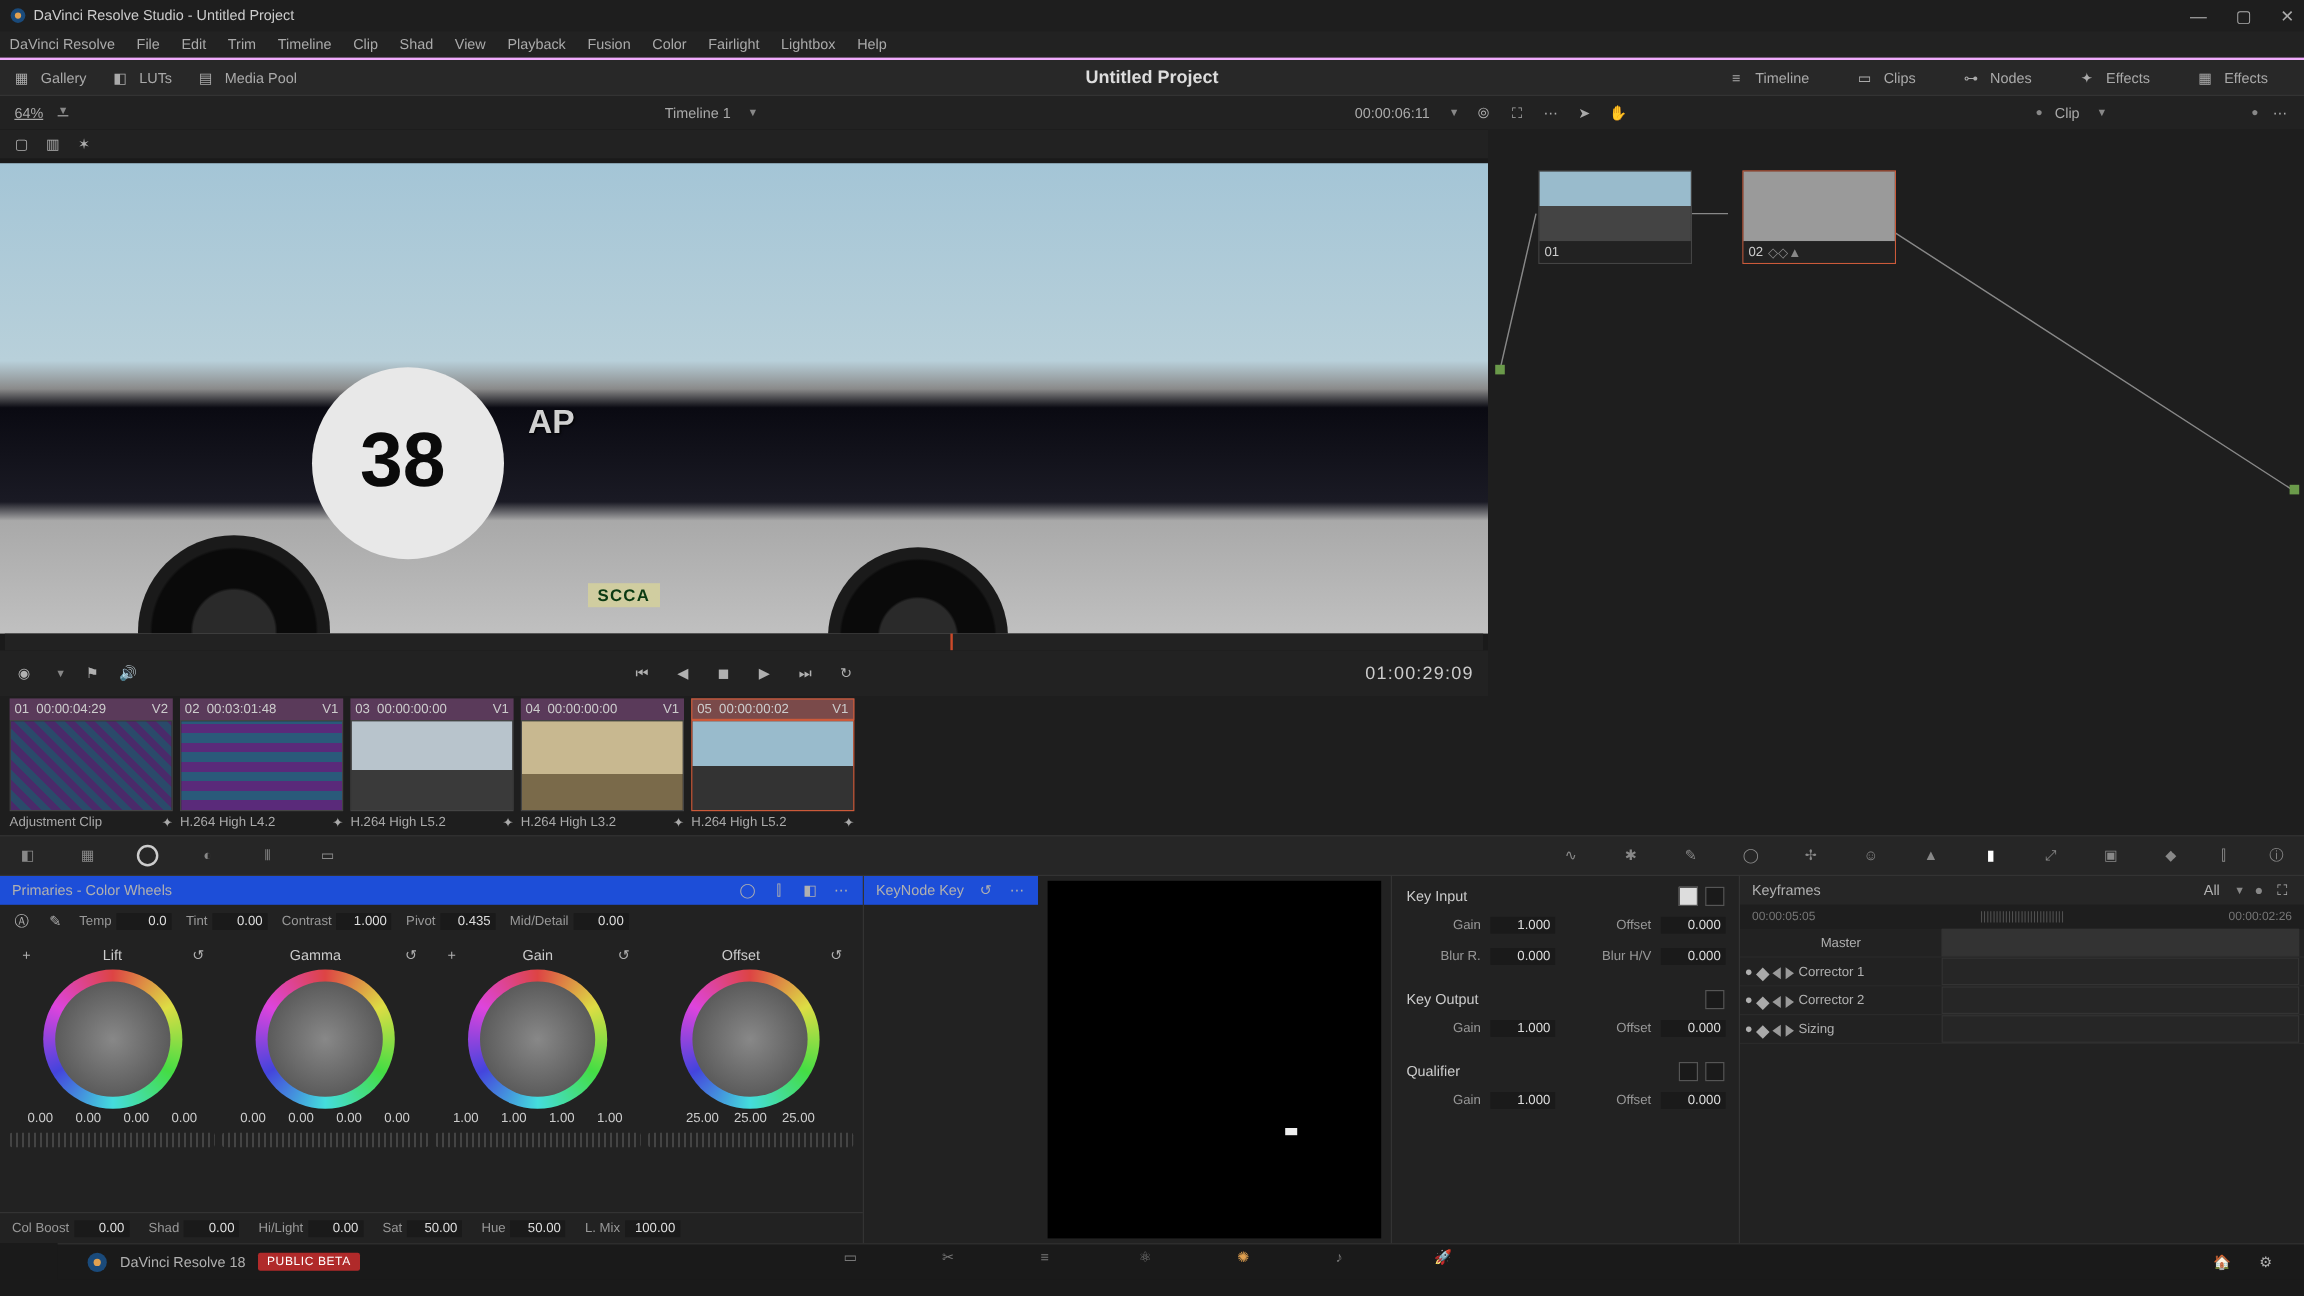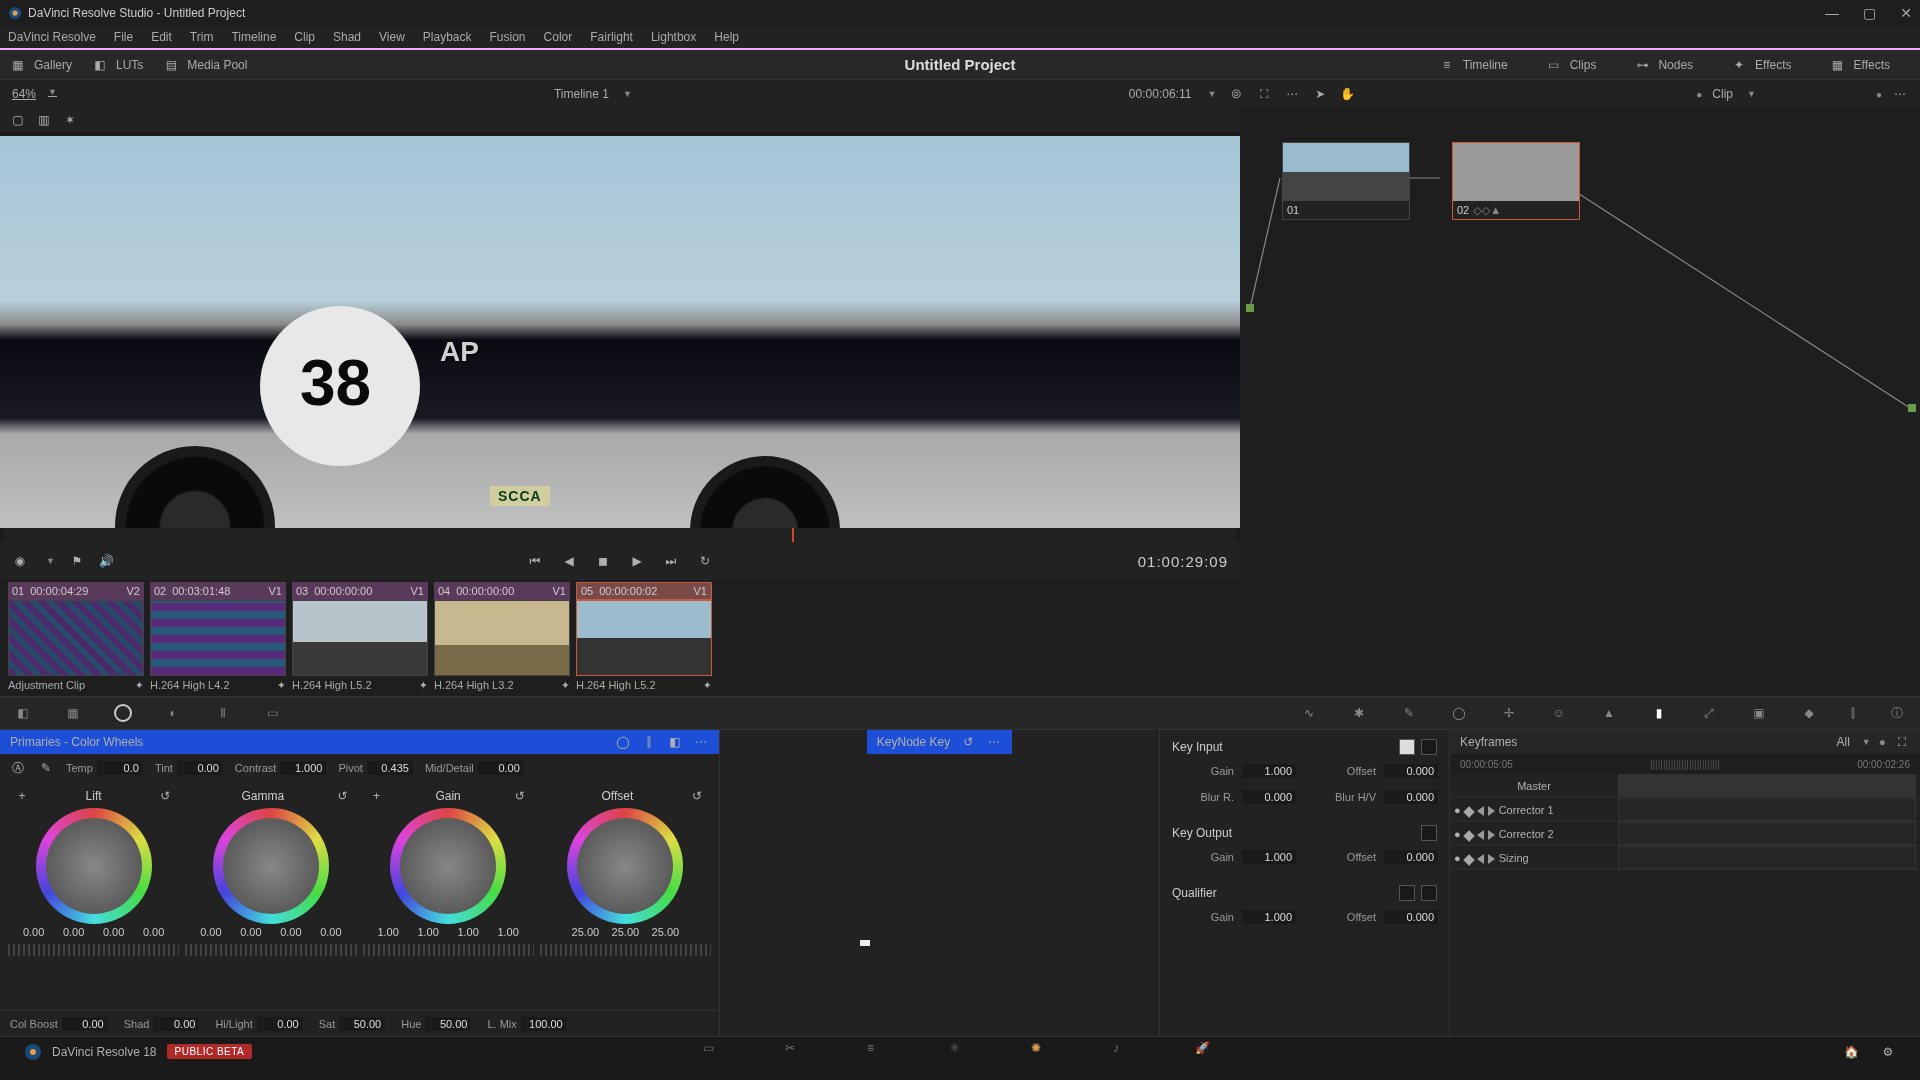--- a/index.html
+++ b/index.html
@@ -65,42 +65,42 @@
 .wheels { flex:1; display:flex; padding:4px 8px; gap:6px;}
 .wheelbox { flex:1; display:flex; flex-direction:column; align-items:center;}
 .wheelbox .whdr { width:100%; display:flex; align-items:center; justify-content:space-between; padding:0 6px; height:20px;}
 .wheelbox .whdr .t { font-size:12px; color:#ccc;}
 .colorwheel { width:116px; height:116px; border-radius:50%; background:conic-gradient(#d44,#dd4,#4d4,#4dd,#44d,#d4d,#d44); position:relative; margin:2px 0;}
 .colorwheel::after { content:""; position:absolute; inset:10px; border-radius:50%; background:radial-gradient(circle,#888 0%,#555 80%);}
 .wvals { display:flex; gap:6px; font-size:11px; color:#ccc;}
 .wvals span { width:34px; text-align:center;}
 .jog { width:100%; height:12px; margin-top:6px; background:repeating-linear-gradient(90deg,#444 0 2px,#222 2px 5px); border-radius:2px;}
 .param-row2 { height:26px; display:flex; align-items:center; padding:0 10px; gap:16px; border-top:1px solid #333;}
-.keypanel { width:440px; border-right:1px solid #333; display:flex; flex-direction:column;align-items:center;}
+.keypanel { width:440px; border-right:1px solid #333; display:flex; flex-direction:row;}
 .keyview { flex:1; margin:4px 8px; background:#000; position:relative;}
 .keyview .dot { position:absolute; right:70px; bottom:86px; width:10px; height:6px; background:#eee;}
 .keyparams { width:290px; border-right:1px solid #333; padding:0 0;}
 .keyparams .sect { padding:6px 12px;}
 .keyparams .sect .hdr { display:flex; align-items:center; height:22px; font-size:12px; color:#ccc;}
 .keyparams .sect .hdr .r { margin-left:auto; display:flex; gap:6px;}
 .sq { width:16px; height:16px; background:#1a1a1a; border:1px solid #555;}
 .sq.lit { background:#ddd;}
 .kv { display:flex; align-items:center; height:26px; gap:8px;}
 .kv .l { width:62px; text-align:right; font-size:11px; color:#999;}
 .kv .v { width:54px; text-align:right; font-size:11px; color:#ddd; background:#1a1a1a; padding:1px 4px;}
 .kfpanel { flex:1; display:flex; flex-direction:column;}
 .kfpanel .hdr { height:24px; display:flex; align-items:center; padding:0 10px; background:#262626;}
 .kfpanel .hdr .r { margin-left:auto; display:flex; gap:8px; align-items:center;}
 .kfpanel .ruler { height:20px; background:#1e1e1e; display:flex; align-items:center; padding:0 10px; font-size:10px; color:#777; justify-content:space-between;}
 .kfpanel .row { height:24px; display:flex; align-items:center; padding:0 4px; border-bottom:1px solid #2a2a2a;}
 .kfpanel .row .tree { width:160px; display:flex; align-items:flex-end; gap:4px; font-size:11px;}
 .kfpanel .row .lane { flex:1; height:100%; background:#262626; border:1px solid #333; margin-left:4px; position:relative;}
 .kfpanel .row.master .lane { background:#333;}
 .dia { width:8px; height:8px; background:#aaa; transform:rotate(45deg);}
-.pagebar { height:30px; background:#1a1a1a; display:flex; align-items:center; padding:0 24px; border-top:1px solid #333;}
+.pagebar { height:30px; background:#1a1a1a; display:flex; align-items:center; padding:0 24px; border-top:1px solid #333;margin-left:48px;}
 .pagebar .left { display:flex; align-items:center; gap:10px;}
 .pagebar .beta { background:#b02a2a; color:#fff; font-size:10px; padding:2px 8px; border-radius:2px; letter-spacing:0.5px;}
 .pagebar .center { position:absolute; left:50%; transform:translateX(-50%); display:flex; gap:60px;}
 .pagebar .center .pg { width:22px; height:22px; color:#777;}
 .pagebar .center .pg.active { color:#e0a050;}
 .pagebar .right { margin-left:auto; display:flex; gap:20px;}
 .arrow-r { width:0;height:0;border-top:5px solid transparent;border-bottom:5px solid transparent;border-left:7px solid #999; display:inline-block;}
 .arrow-l { width:0;height:0;border-top:5px solid transparent;border-bottom:5px solid transparent;border-right:7px solid #999; display:inline-block;}
 </style>
 </head>

